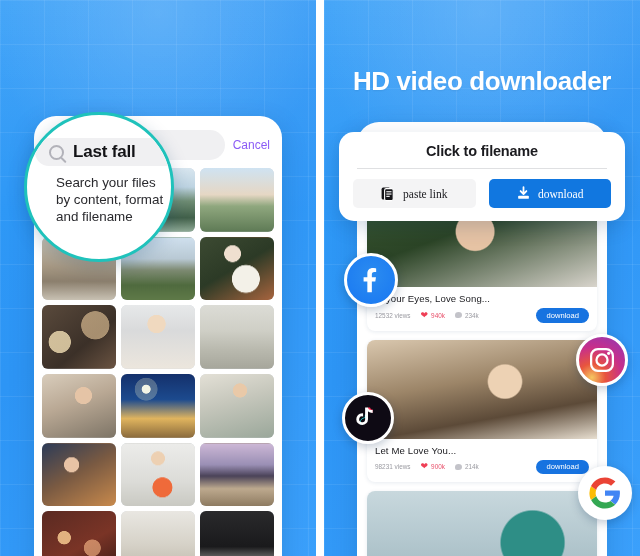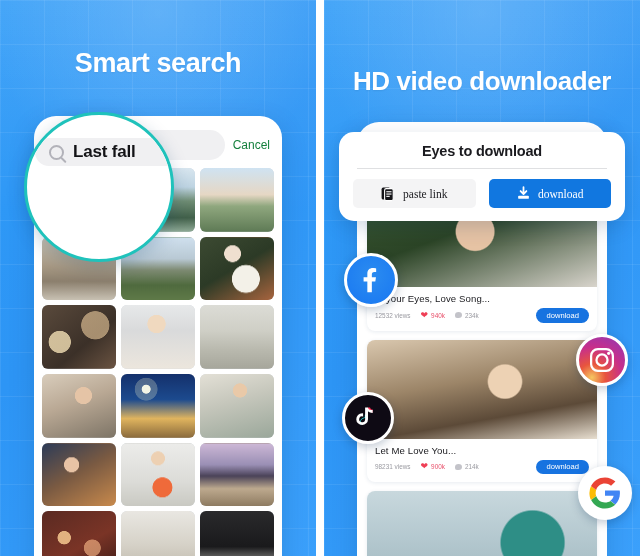--- a/index.html
+++ b/index.html
@@ -90,21 +90,21 @@
     position: relative; flex: none;
   }
   .mag::after {
     content: ""; position: absolute;
     right: -4px; bottom: -3px;
     width: 6px; height: 1.8px;
     background: #a9a9b0; border-radius: 1px;
     transform: rotate(45deg);
   }
   .search-text { font-size: 13px; font-weight: 700; color: #1c1c1e; }
-  .cancel-btn { font-size: 12px; color: #15803d; flex: none; }
+  .cancel-btn { font-size: 12px; color: #8b5cf6; flex: none; }
 
   
   .photo-grid {
     display: grid;
     grid-template-columns: repeat(3, 1fr);
     gap: 5px;
     padding: 0 8px;
   }
   .ph {
     position: relative;
@@ -341,21 +341,20 @@
 </style>
 </head>
 <body>
 
 <div class="stage">
 
   <section class="panel panel-left">
     <div class="grid-lines"></div>
     <div class="glow"></div>
 
-    <h1 class="headline">Smart search</h1>
 
     <div class="phone">
 
       <div class="search-row">
         <div class="search-box">
           <span class="mag"></span>
           <span class="search-text">Last fall</span>
         </div>
         <span class="cancel-btn">Cancel</span>
       </div>
@@ -416,20 +415,21 @@
             <i class="p-dark"></i>
           </div>
       </div>
     </div>
 
     <div class="lens">
       <div class="lens-search">
         <span class="lens-mag"></span>
         <span class="lens-query">Last fall</span>
       </div>
+      <div class="lens-desc">Search your files by content, format and filename</div>
     </div>
   </section>
 
   <section class="panel panel-right">
     <div class="grid-lines"></div>
     <div class="glow"></div>
 
     <h1 class="headline">HD video downloader</h1>
 
     <div class="phone">
@@ -474,21 +474,21 @@
         </div>
 
         <div class="vid-card">
           <div class="vid-thumb t-surf"></div>
         </div>
 
       </div>
     </div>
 
     <div class="dl-card">
-      <div class="dl-title">Eyes to download</div>
+      <div class="dl-title">Click to filename</div>
       <div class="dl-sep"></div>
       <div class="dl-actions">
         <div class="btn-paste">
           <svg width="15" height="16" viewBox="0 0 15 16">
             <rect x="0.6" y="1.6" width="8.6" height="12" rx="1.6" fill="#141418"></rect>
             <rect x="3.6" y="2.6" width="8.6" height="12" rx="1.6" fill="#141418" stroke="#ffffff" stroke-width="1.1"></rect>
             <g fill="#ffffff">
                 <rect x="5.3" y="5.2" width="5.2" height="1.1"></rect>
                 <rect x="5.3" y="7.5" width="5.2" height="1.1"></rect>
                 <rect x="5.3" y="9.8" width="3.4" height="1.1"></rect>

